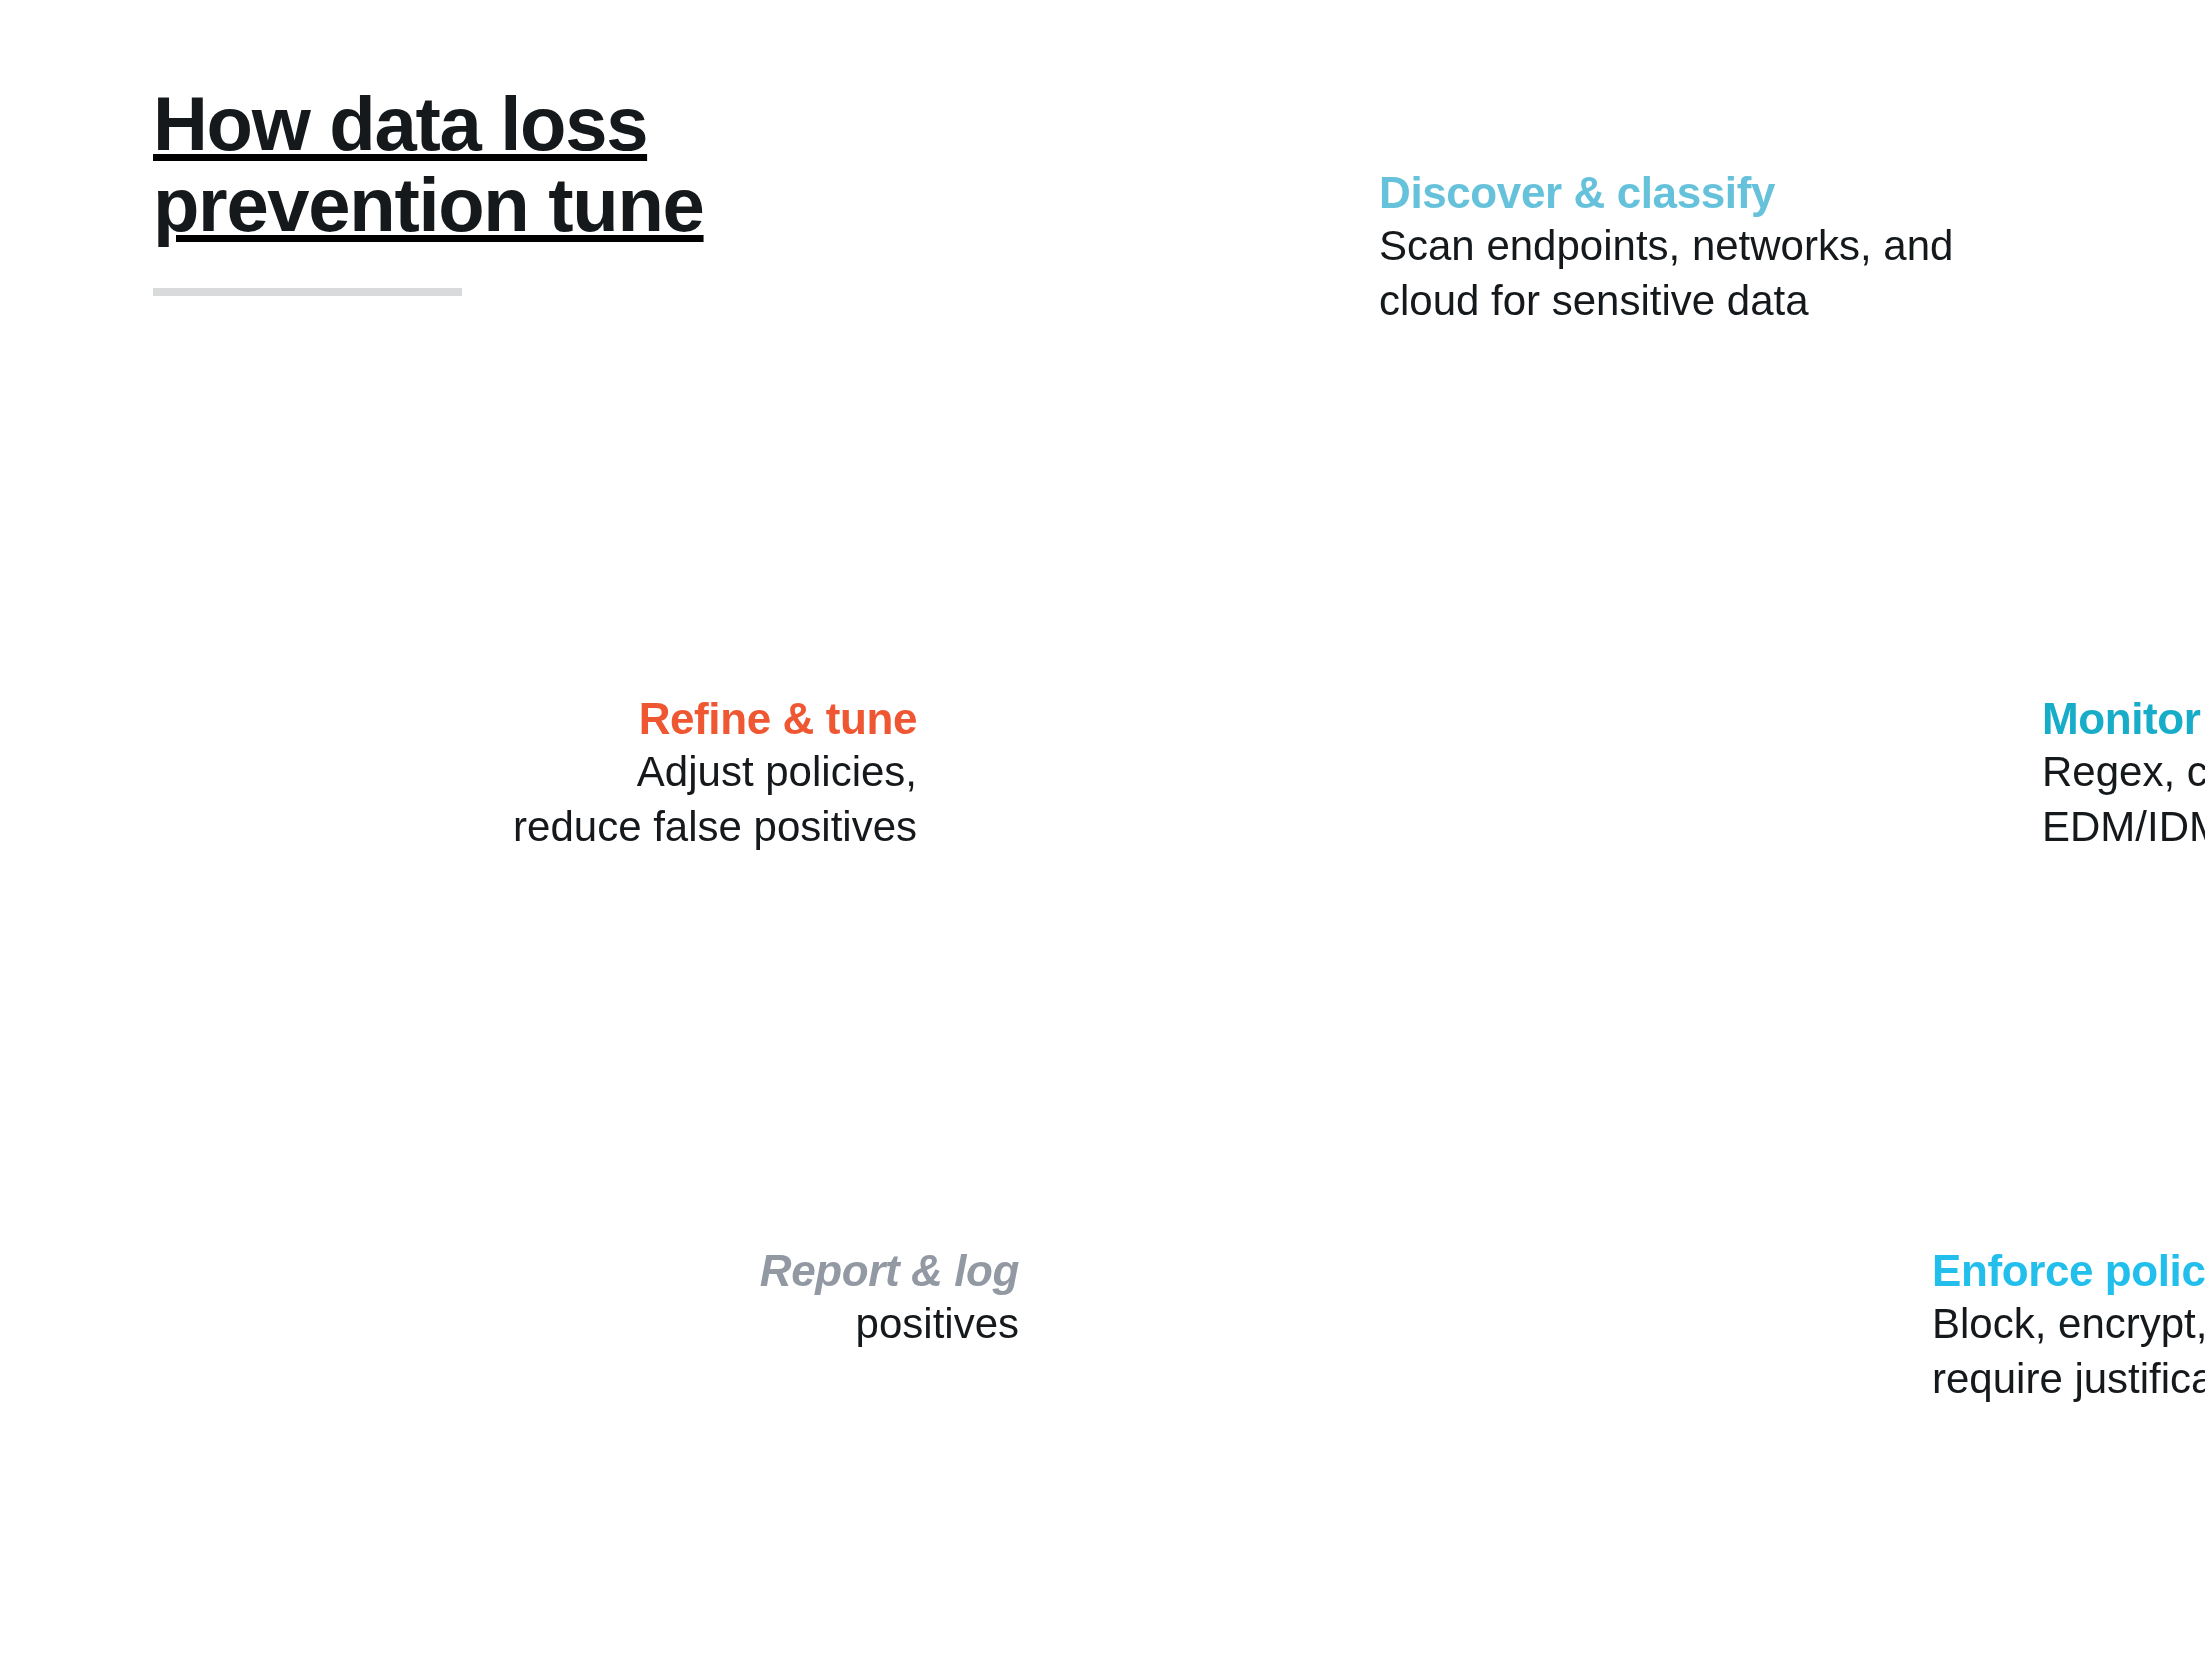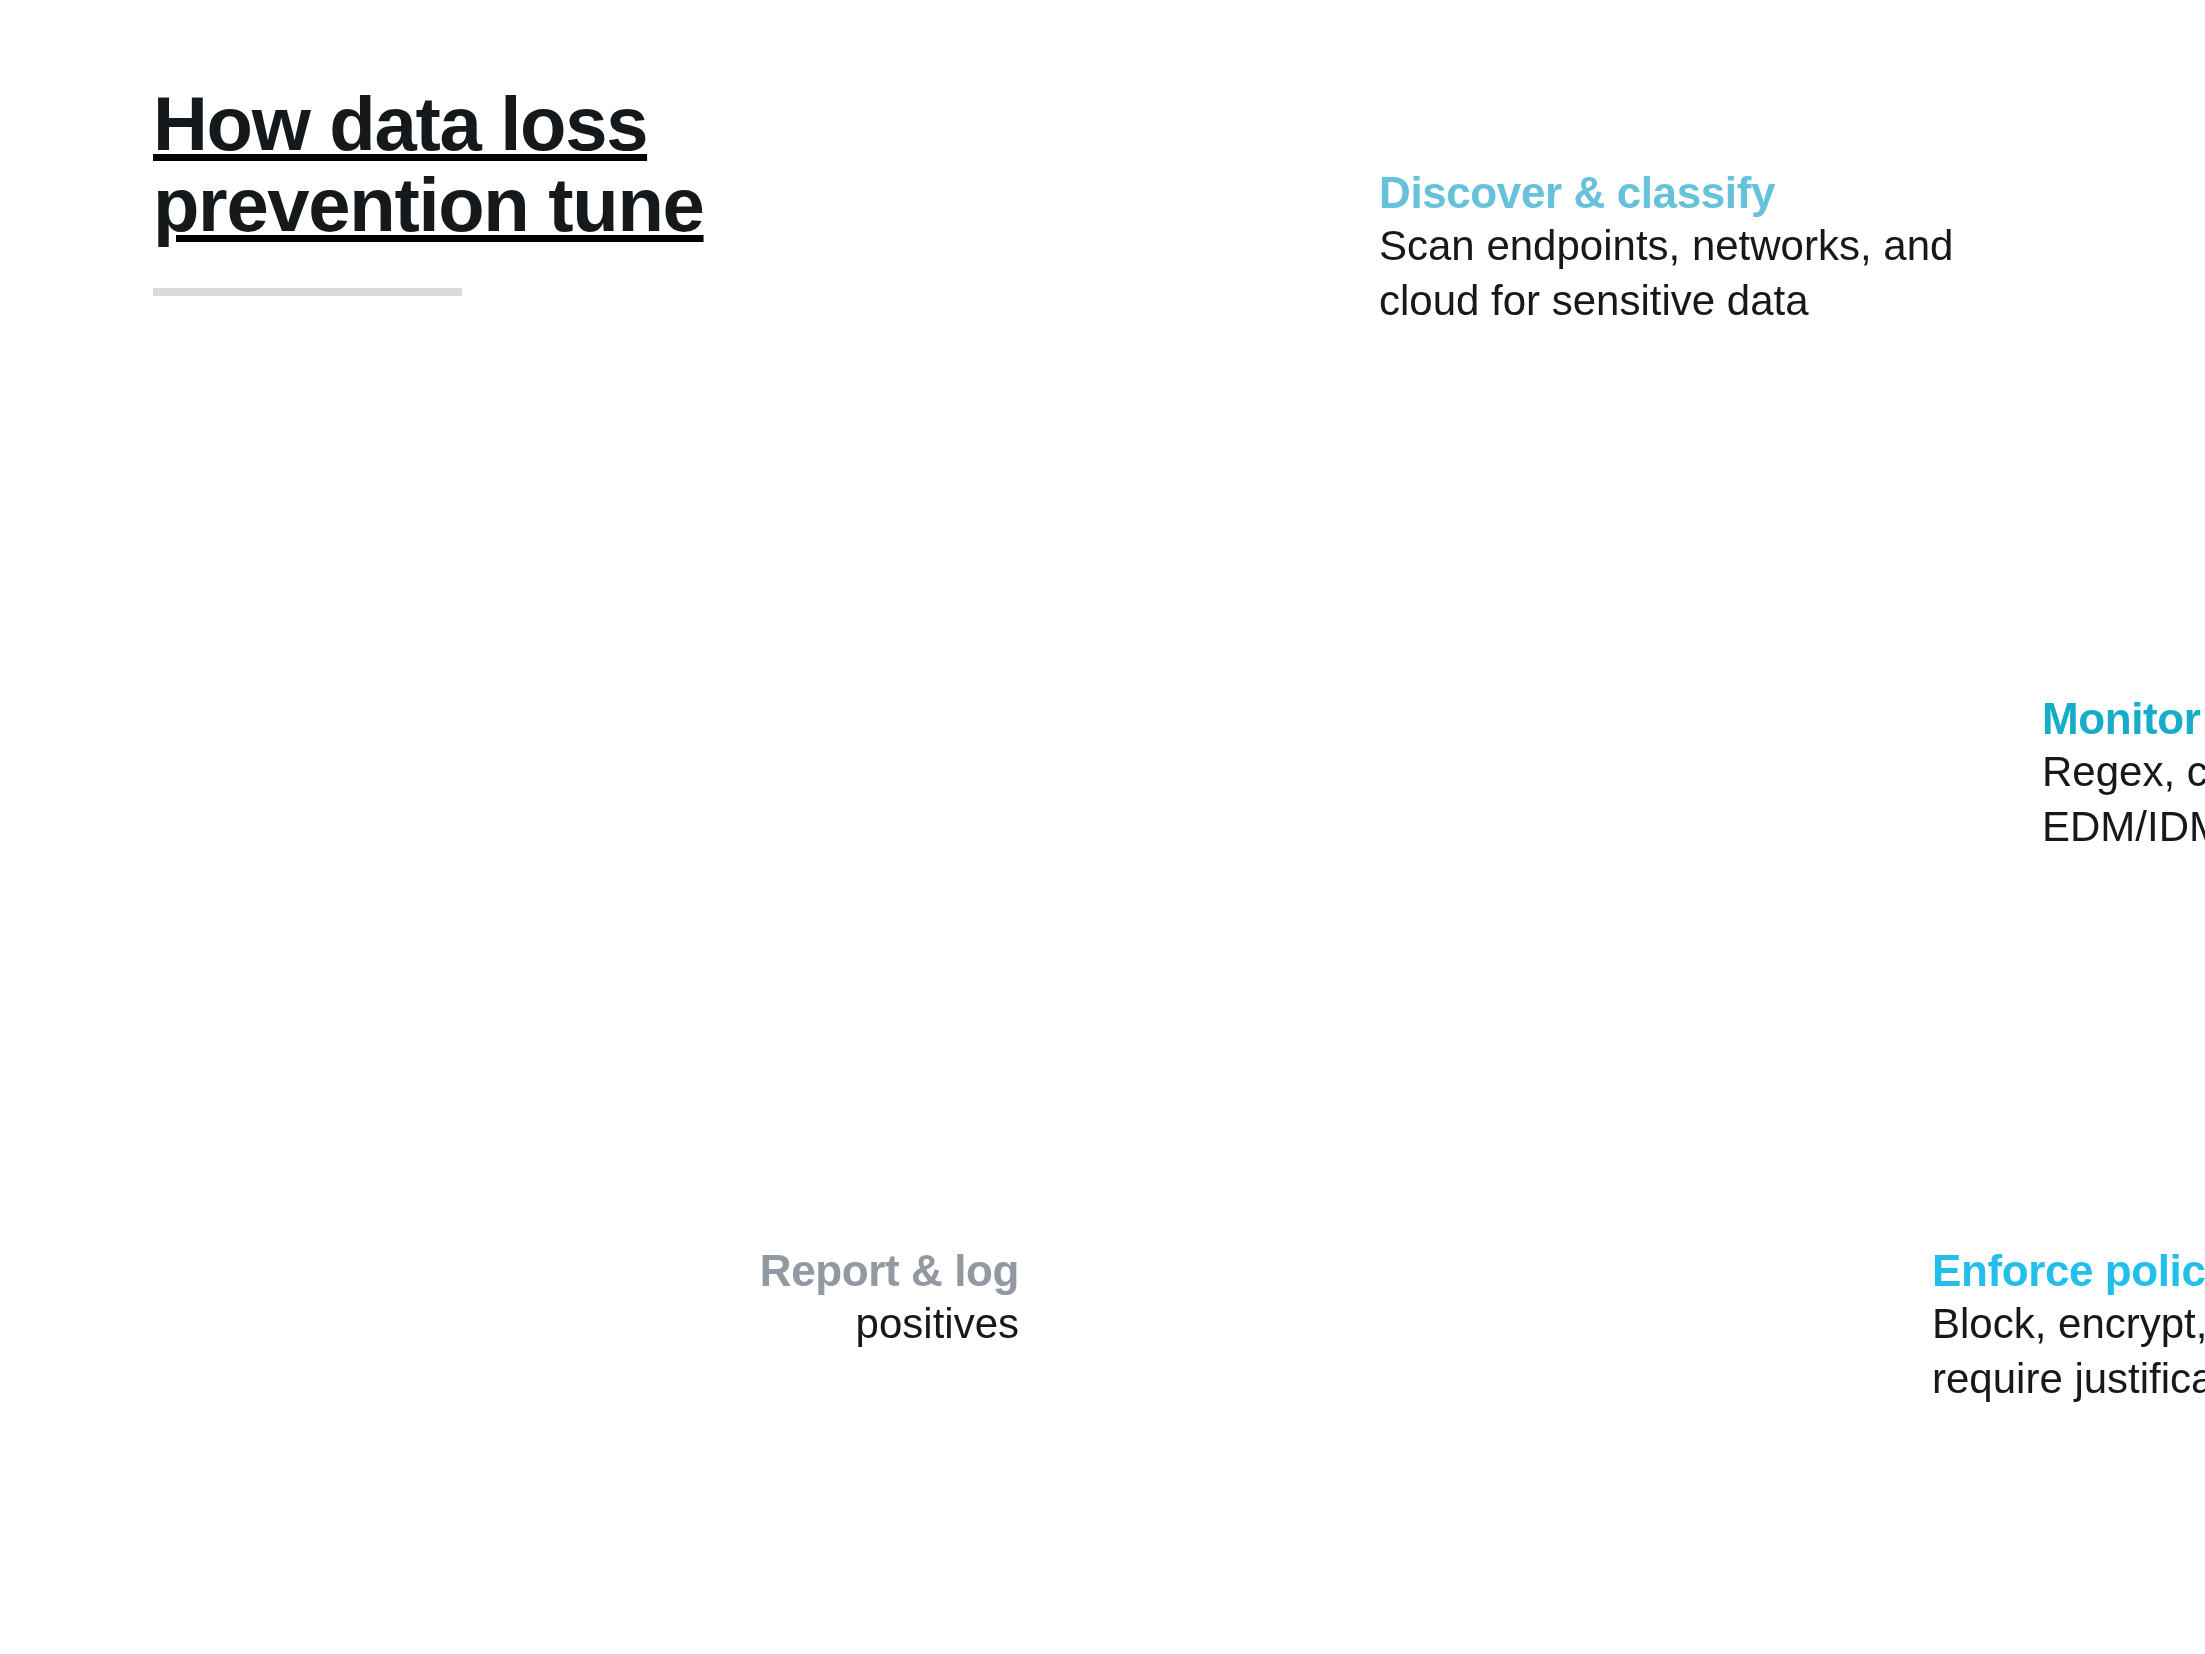--- a/index.html
+++ b/index.html
@@ -114,21 +114,28 @@
 
   <div class="callout align-left" id="callout-enforce">
     <div class="c-head" style="color: rgb(34, 191, 236);">Enforce policy</div>
     <div class="c-body">
       <div>Block, encrypt, quarantine,</div>
       <div>require justification</div>
     </div>
   </div>
 
   <div class="callout align-right" id="callout-report">
-    <div class="c-head" style="color: rgb(146, 153, 163);">Report &amp; log</div>
+    <div class="c-head" style="color: rgb(146, 153, 163); font-style: italic;">Report &amp; log</div>
     <div class="c-body">
       <div>positives</div>
     </div>
   </div>
 
+  <div class="callout align-right" id="callout-refine">
+    <div class="c-head" style="color: rgb(239, 87, 51);">Refine &amp; tune</div>
+    <div class="c-body">
+      <div>Adjust policies,</div>
+      <div>reduce false positives</div>
+    </div>
+  </div>
 
 </div>
 
 
 </body></html>

